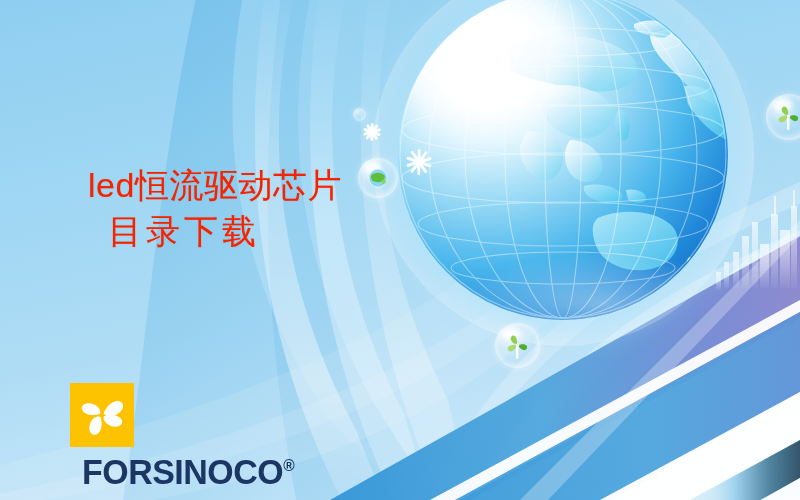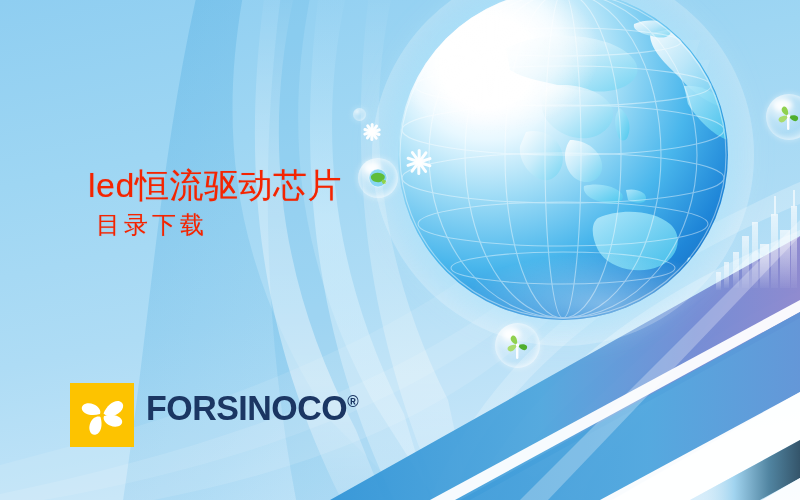--- a/index.html
+++ b/index.html
@@ -71,28 +71,28 @@
   #headline .line1{
     font-size:34px;
     font-family:"DejaVu Sans","Liberation Sans",sans-serif;
     letter-spacing:.5px;
   }
   #headline .line1 .latin{
     font-family:"Liberation Sans",sans-serif;
     font-weight:400;
   }
   #headline .line2{
-    font-size:24px;
-    margin-top:6px;margin-left:8px;
+    font-size:34px;
+    margin-top:6px;margin-left:20px;
     font-family:"DejaVu Serif","Liberation Serif",serif;
     letter-spacing:4px;
   }
 
   
-  #logo{position:absolute;left:70px;top:383px;display:flex;align-items:flex-start;}
+  #logo{position:absolute;left:70px;top:383px;display:flex;align-items:flex-start;flex-direction:column;}
   #logo-mark{
     width:64px;height:64px;background:#fdc300;
     position:relative;flex:0 0 auto;
   }
   #logo-mark svg{position:absolute;inset:0;}
   #logo-text{margin-left:12px;padding-top:0px;}
   #brand{
     color:#1b3663;
     font-family:"Liberation Sans",sans-serif;
     font-weight:700;

